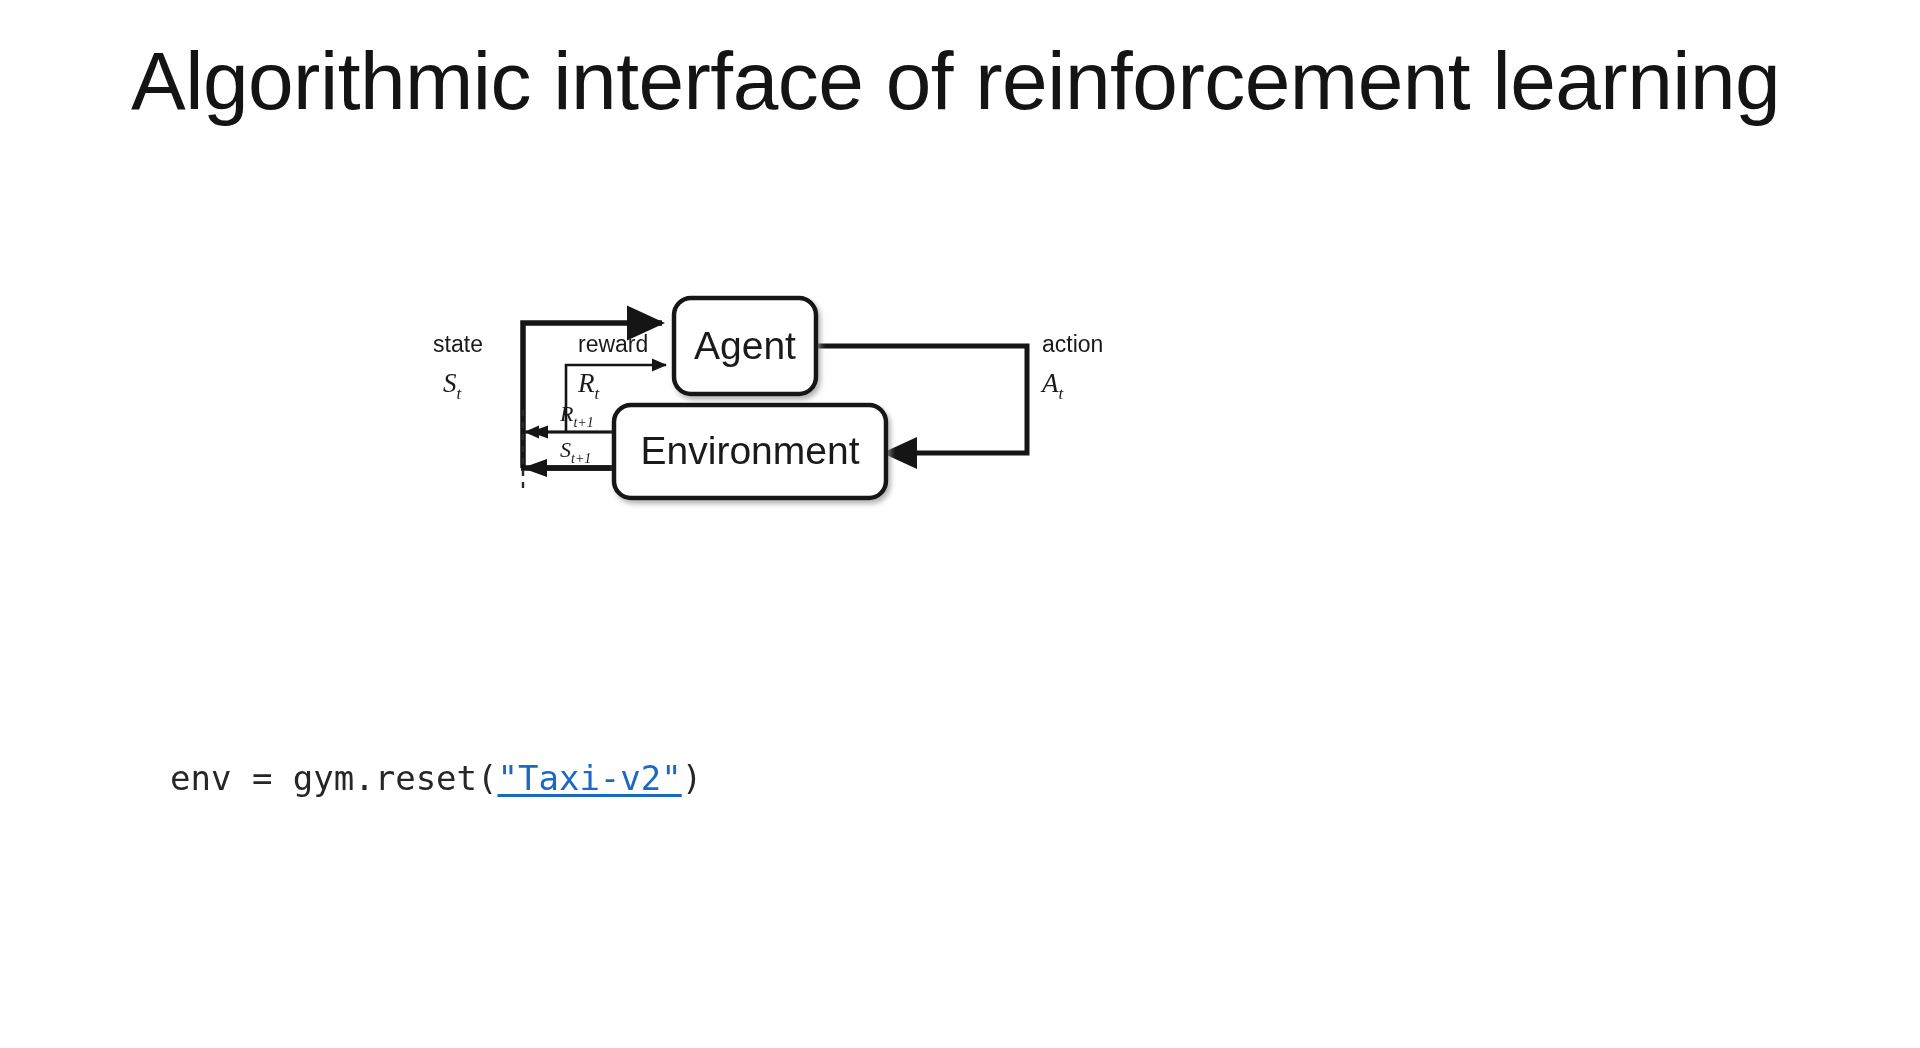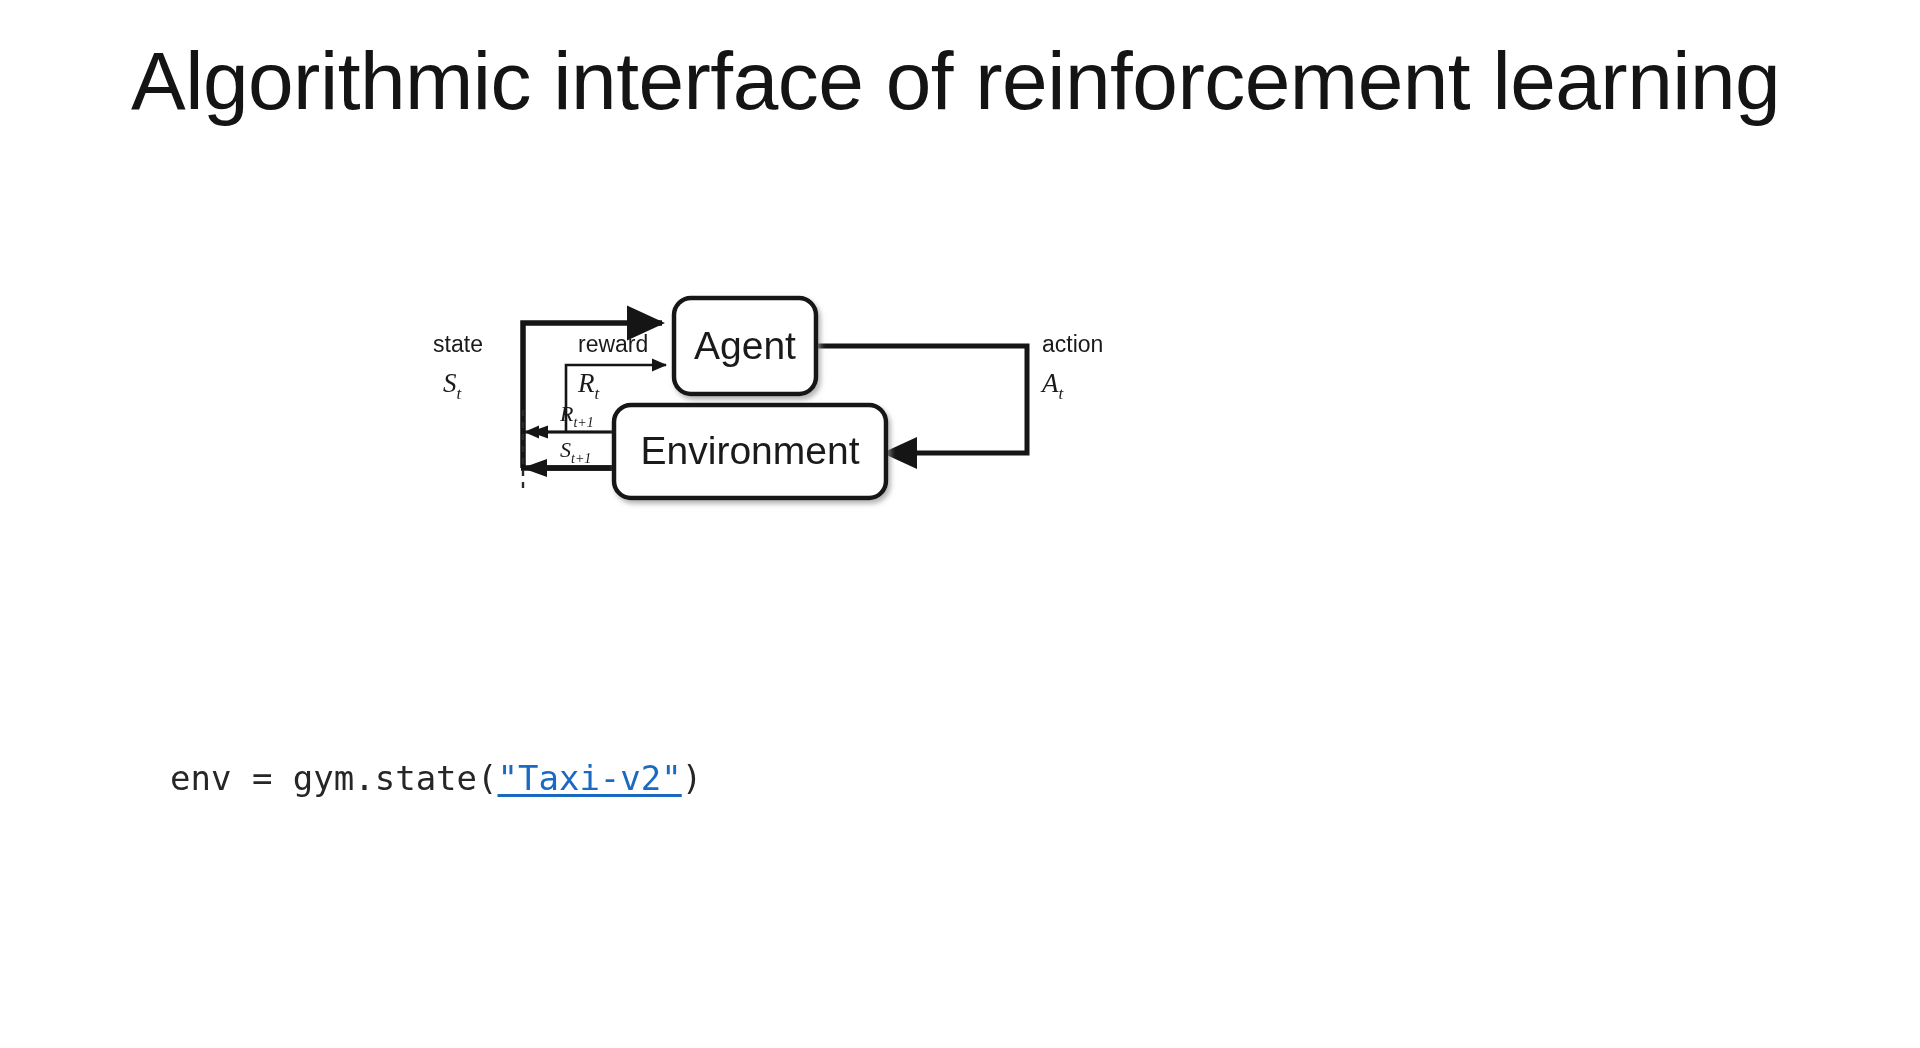--- a/index.html
+++ b/index.html
@@ -204,18 +204,18 @@
 
     <g>
       <text x="170" y="247" text-anchor="start">
         <tspan class="dg-math-sm">S</tspan><tspan class="dg-math-sm-sub" dy="6">t+1</tspan>
       </text>
     </g>
   </svg>
 </div>
 
 <div class="code-block">
-  <div class="code-line"><span>env = gym.state(</span><a class="tok-link" href="#">"Taxi-v2"</a><span>)</span></div>
+  <div class="code-line"><span>env = gym.reset(</span><a class="tok-link" href="#">"Taxi-v2"</a><span>)</span></div>
   
   
   
   
 </div>
 
 </body></html>

